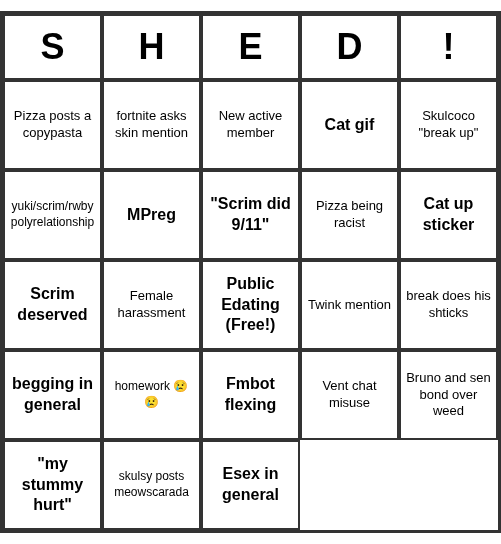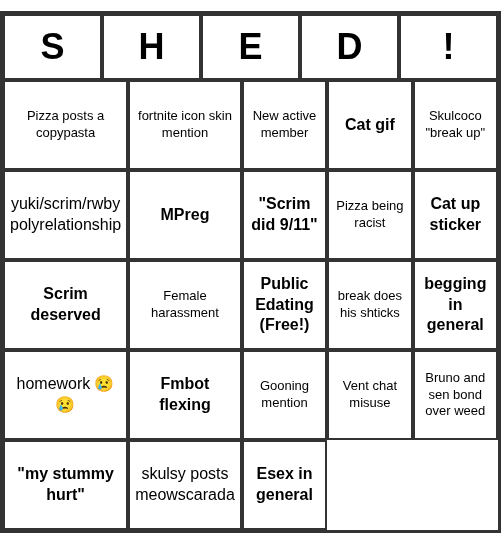--- a/index.html
+++ b/index.html
@@ -47,53 +47,53 @@
     }
     .bingo-cell.large-text {
       font-size: 16px;
       font-weight: bold;
     }
     .bingo-cell.medium-text {
       font-size: 16px;
       font-weight: bold;
     }
     .bingo-cell.small-text {
-      font-size: 16px;
+      font-size: 12px;
       text-align: center;
     }
   </style>
 </head>
 <body>
 
 <div class="bingo-card">
   <div class="bingo-header">
   <div class="bingo-header-cell">S</div>
       <div class="bingo-header-cell">H</div>
       <div class="bingo-header-cell">E</div>
       <div class="bingo-header-cell">D</div>
       <div class="bingo-header-cell">!</div>
     </div>
   <div class="bingo-grid">
   <div class="bingo-cell">Pizza posts a copypasta</div>
-      <div class="bingo-cell">fortnite icon skin mention</div>
+      <div class="bingo-cell">fortnite asks skin mention</div>
       <div class="bingo-cell">New active member</div>
       <div class="bingo-cell large-text">Cat gif</div>
       <div class="bingo-cell">Skulcoco "break up"</div>
       <div class="bingo-cell small-text">yuki/scrim/rwby polyrelationship</div>
       <div class="bingo-cell large-text">MPreg</div>
       <div class="bingo-cell medium-text">"Scrim did 9/11"</div>
       <div class="bingo-cell">Pizza being racist</div>
       <div class="bingo-cell medium-text">Cat up sticker</div>
       <div class="bingo-cell medium-text">Scrim deserved</div>
       <div class="bingo-cell">Female harassment</div>
       <div class="bingo-cell medium-text">Public Edating (Free!)</div>
+      <div class="bingo-cell">Twink mention</div>
       <div class="bingo-cell">break does his shticks</div>
       <div class="bingo-cell medium-text">begging in general</div>
       <div class="bingo-cell small-text">homework 😢😢</div>
       <div class="bingo-cell large-text">Fmbot flexing</div>
-      <div class="bingo-cell">Gooning mention</div>
       <div class="bingo-cell">Vent chat misuse</div>
       <div class="bingo-cell">Bruno and sen bond over weed</div>
       <div class="bingo-cell medium-text">"my stummy hurt"</div>
       <div class="bingo-cell small-text">skulsy posts meowscarada</div>
       <div class="bingo-cell medium-text">Esex in general</div>
     </div>
 </div>
 
 </body></html>

